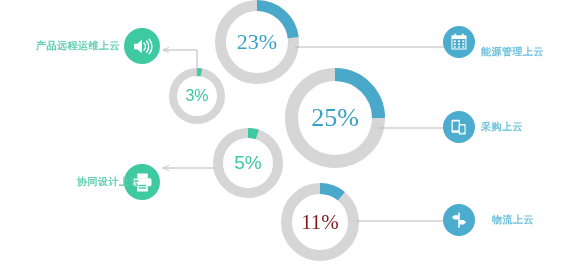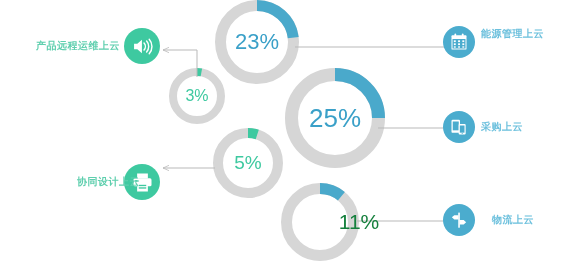--- a/index.html
+++ b/index.html
@@ -26,21 +26,21 @@
   }
   .donut-label {
     position: absolute;
     transform: translate(-50%, -50%);
     font-family: "Liberation Sans", "DejaVu Sans", sans-serif;
     font-weight: 400;
     white-space: nowrap;
     letter-spacing: 0px;
     pointer-events: none;
   }
-  .donut-label.blue  { color: #3aa0c8; }
+  .donut-label.blue  { color: #3aa0c8; font-family: Liberation Serif, serif; }
   .donut-label.green { color: #3ec9a0; }
 
   .node-label {
     position: absolute;
     transform: translateY(-50%);
     font-family: "DejaVu Sans", "Liberation Sans", sans-serif;
     font-size: 10px;
     font-weight: 700;
     white-space: nowrap;
     letter-spacing: 0.5px;
@@ -92,21 +92,21 @@
       <polyline points="295,47 453,47" fill="none" stroke="#b9b9b9" stroke-width="1" marker-end="url(#arrow0)"></polyline>
       <polyline points="378,128 453,128" fill="none" stroke="#b9b9b9" stroke-width="1" marker-end="url(#arrow0)"></polyline>
       <polyline points="357,221 453,221" fill="none" stroke="#b9b9b9" stroke-width="1" marker-end="url(#arrow0)"></polyline>
       <polyline points="215,168 163,168" fill="none" stroke="#b9b9b9" stroke-width="1" marker-end="url(#arrow0)"></polyline>
       <polyline points="197,77 197,50 163,50" fill="none" stroke="#b9b9b9" stroke-width="1" marker-end="url(#arrow0)"></polyline>
     </svg>
 
   <div id="labels-layer">
       <div class="donut-label blue" style="left: 257px; top: 42px; font-size: 22px; color: rgb(58, 160, 200);">23%</div>
       <div class="donut-label blue" style="left: 335px; top: 118px; font-size: 26px; color: rgb(58, 160, 200); text-align: right;">25%</div>
-      <div class="donut-label blue" style="left: 320px; top: 222px; font-size: 21px; color: #15803d; margin-left: 39px;">11%</div>
+      <div class="donut-label blue" style="left: 320px; top: 222px; font-size: 21px; color: #7f1d1d;">11%</div>
       <div class="donut-label green" style="left: 248px; top: 163px; font-size: 19px; color: rgb(62, 201, 160);">5%</div>
       <div class="donut-label green" style="left: 197px; top: 96px; font-size: 16px; color: rgb(62, 201, 160);">3%</div>
       <div class="icon-badge" style="left: 459px; top: 42px; width: 32px; height: 32px; background: rgb(75, 172, 206);">
         <span>
           <svg width="20" height="20" viewBox="0 0 24 24" fill="#ffffff">
             <path d="M4 4h16a1 1 0 0 1 1 1v15a1 1 0 0 1-1 1H4a1 1 0 0 1-1-1V5a1 1 0 0 1 1-1z" fill="#ffffff"></path>
             <rect x="4.2" y="8.4" width="15.6" height="11.4" fill="#4bacce"></rect>
             <rect x="5.8" y="10" width="2.3" height="2.1" fill="#ffffff"></rect>
             <rect x="10.9" y="10" width="2.3" height="2.1" fill="#ffffff"></rect>
             <rect x="16" y="10" width="2.3" height="2.1" fill="#ffffff"></rect>
@@ -114,21 +114,21 @@
             <rect x="10.9" y="13.6" width="2.3" height="2.1" fill="#ffffff"></rect>
             <rect x="16" y="13.6" width="2.3" height="2.1" fill="#ffffff"></rect>
             <rect x="5.8" y="17.2" width="2.3" height="1.6" fill="#ffffff"></rect>
             <rect x="10.9" y="17.2" width="2.3" height="1.6" fill="#ffffff"></rect>
             <rect x="16" y="17.2" width="2.3" height="1.6" fill="#ffffff"></rect>
             <rect x="6.6" y="1.8" width="1.9" height="4.2" rx="0.9" fill="#ffffff"></rect>
             <rect x="15.5" y="1.8" width="1.9" height="4.2" rx="0.9" fill="#ffffff"></rect>
           </svg>
         </span>
       </div>
-      <div class="node-label right" style="top: 34px; left: 481px; color: rgb(108, 192, 221);">能源管理上云</div>
+      <div class="node-label right" style="top: 52px; left: 481px; color: rgb(108, 192, 221);">能源管理上云</div>
       <div class="icon-badge" style="left: 459px; top: 127px; width: 32px; height: 32px; background: rgb(75, 172, 206);">
         <span>
           <svg width="20" height="20" viewBox="0 0 24 24" fill="#ffffff">
             <rect x="3" y="3.4" width="10.2" height="15.6" rx="1.4" fill="#ffffff"></rect>
             <rect x="4.5" y="5.4" width="7.2" height="10.6" fill="#4bacce"></rect>
             <rect x="11.6" y="8.4" width="8.4" height="12.6" rx="1.3" fill="#ffffff"></rect>
             <rect x="13" y="10.2" width="5.6" height="8.6" fill="#4bacce"></rect>
             <circle cx="15.8" cy="19.6" r="0.7" fill="#4bacce"></circle>
           </svg>
         </span>

